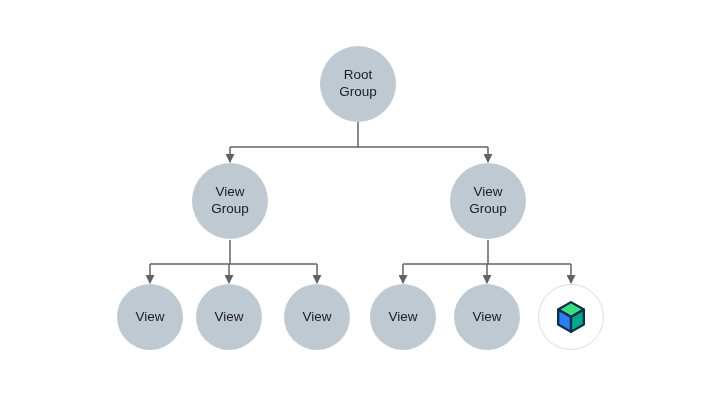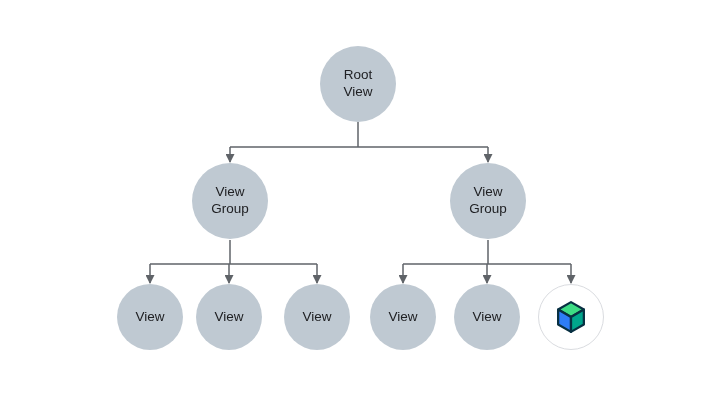--- a/index.html
+++ b/index.html
@@ -78,21 +78,21 @@
 
     <path class="edge" d="M488 240 V264"></path>
     <path class="edge" d="M403 264 H571"></path>
     <path class="edge" d="M403 264 V283" marker-end="url(#arrow)"></path>
     <path class="edge" d="M487 264 V283" marker-end="url(#arrow)"></path>
     <path class="edge" d="M571 264 V283" marker-end="url(#arrow)"></path>
   </svg>
 
   <div class="node lg" style="left:320px; top:46px;">
     <span class="label">Root
-View</span>
+Group</span>
   </div>
 
   <div class="node lg" style="left:192px; top:163px;">
     <span class="label">View
 Group</span>
   </div>
   <div class="node lg" style="left:450px; top:163px;">
     <span class="label">View
 Group</span>
   </div>

